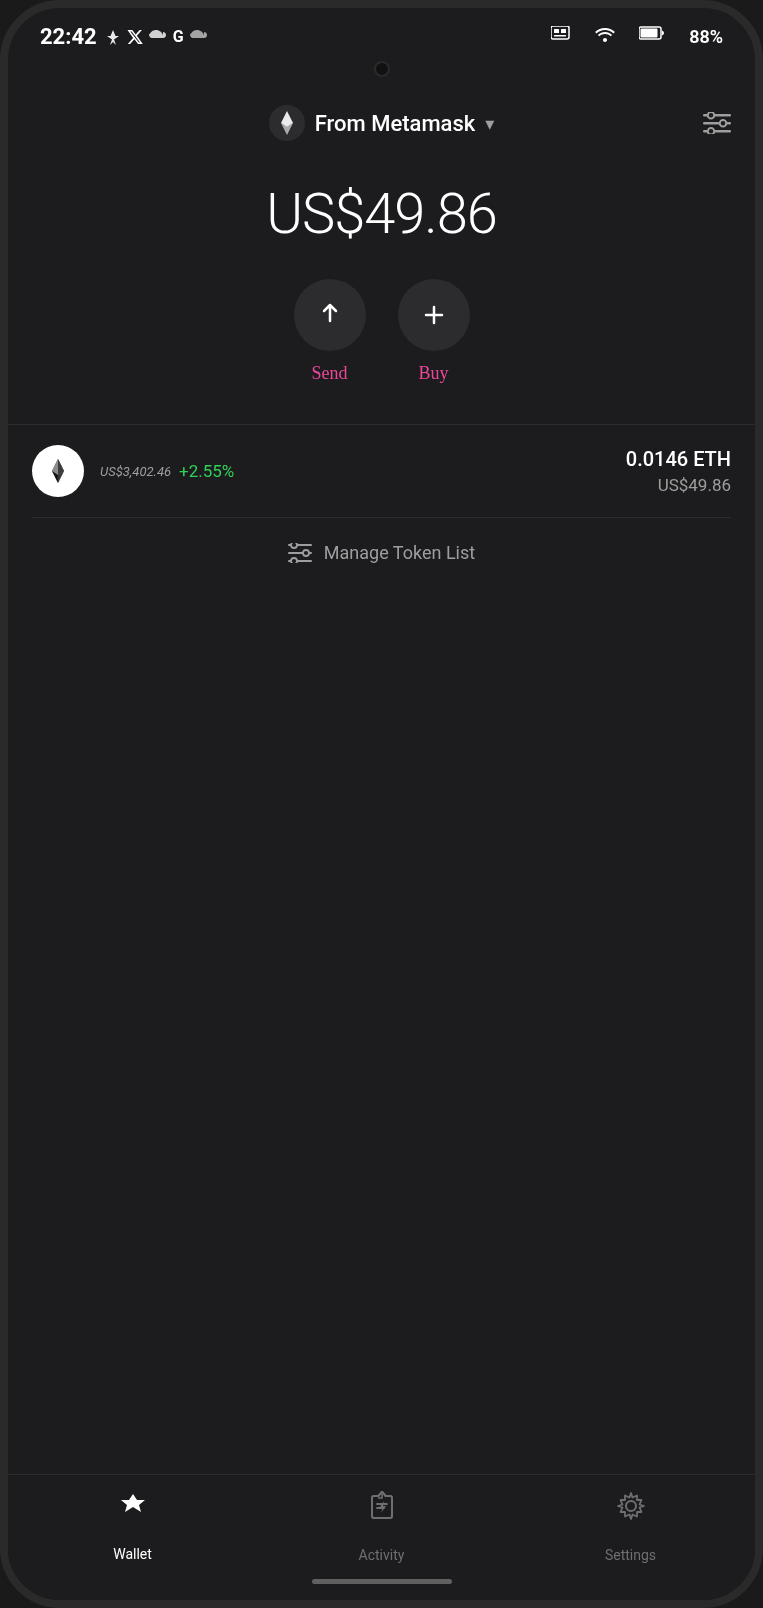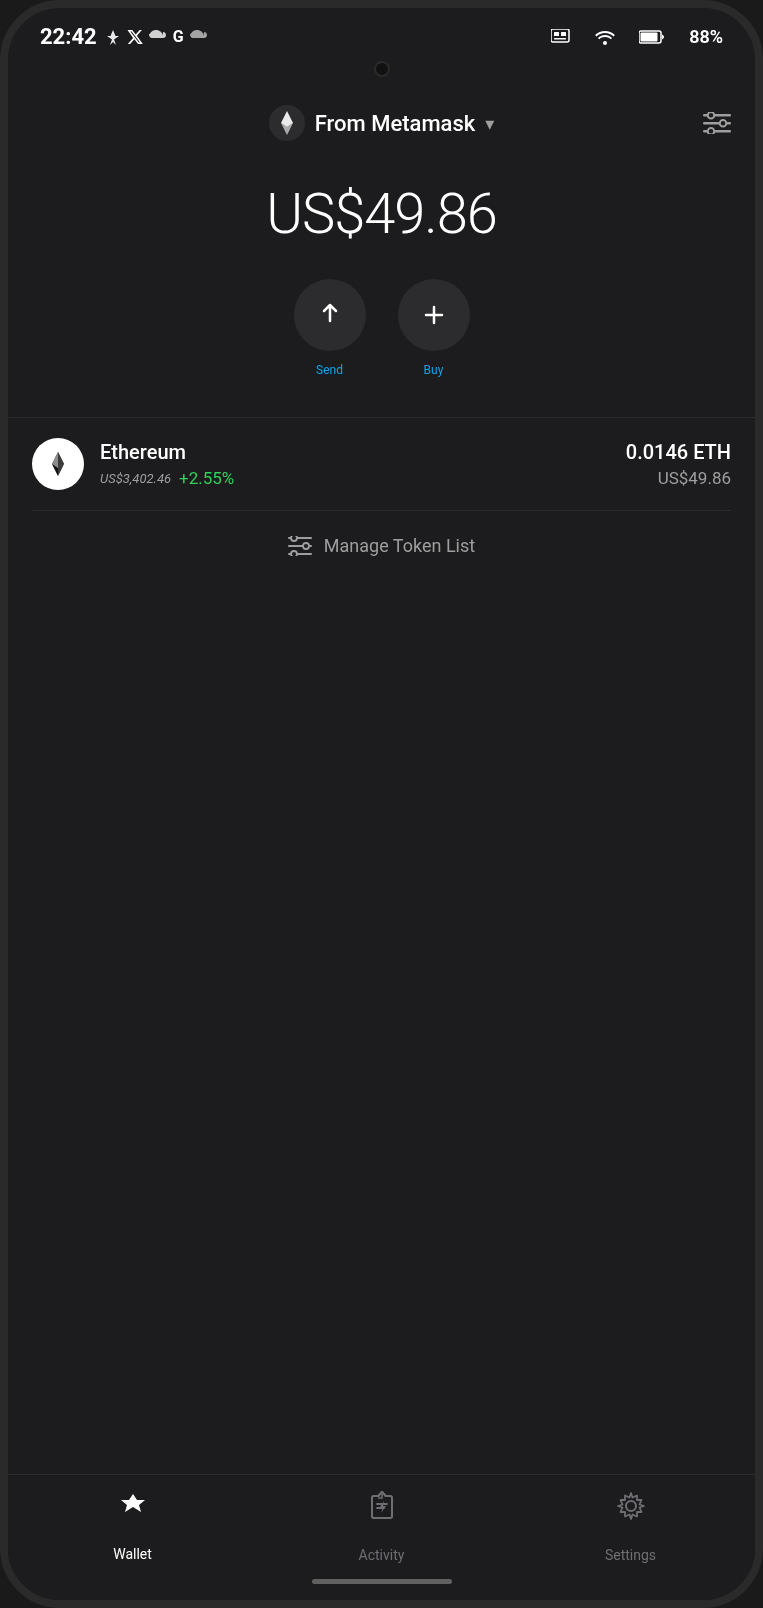--- a/index.html
+++ b/index.html
@@ -50,21 +50,20 @@
 
     .status-icons {
       display: flex;
       align-items: center;
       gap: 6px;
       font-size: 16px;
     }
 
     .status-right {
       display: flex;
-      align-items: center;
       gap: 24px;
     }
 
     .battery-text {
       font-size: 18px;
       font-weight: 600;
     }
 
     
     .camera-area {
@@ -164,22 +163,23 @@
       background: #2c2c2e;
       border-radius: 50%;
       display: flex;
       align-items: center;
       justify-content: center;
       color: #ffffff;
       font-size: 24px;
     }
 
     .action-btn-label {
-      color: #0ea5e9;
-      font-size: 12px;
+      color: #ec4899;
+      font-size: 18px;
+      font-family: Liberation Serif, serif;
     }
 
     
     .divider {
       height: 1px;
       background: #2c2c2e;
       margin: 0;
     }
 
     
@@ -458,21 +458,20 @@
           <svg width="32" height="32" viewBox="0 0 32 32">
             <polygon points="16,4 22,16 16,20 10,16" fill="#343434"></polygon>
             <polygon points="16,20 22,16 16,28 10,16" fill="#8C8C8C"></polygon>
             <polygon points="16,4 16,20 10,16" fill="#8C8C8C"></polygon>
             <polygon points="16,4 22,16 16,20" fill="#3C3C3B"></polygon>
             <polygon points="16,20 16,28 10,16" fill="#141414"></polygon>
             <polygon points="16,28 22,16 16,20" fill="#393939"></polygon>
           </svg>
         </div>
         <div class="token-info">
-          <div class="token-name">Ethereum</div>
           <div class="token-price-row">
             <span class="token-price">US$3,402.46</span>
             <span class="token-change-positive">+2.55%</span>
           </div>
         </div>
         <div class="token-balance">
           <div class="token-amount">0.0146 ETH</div>
           <div class="token-value">US$49.86</div>
         </div>
       </div>

